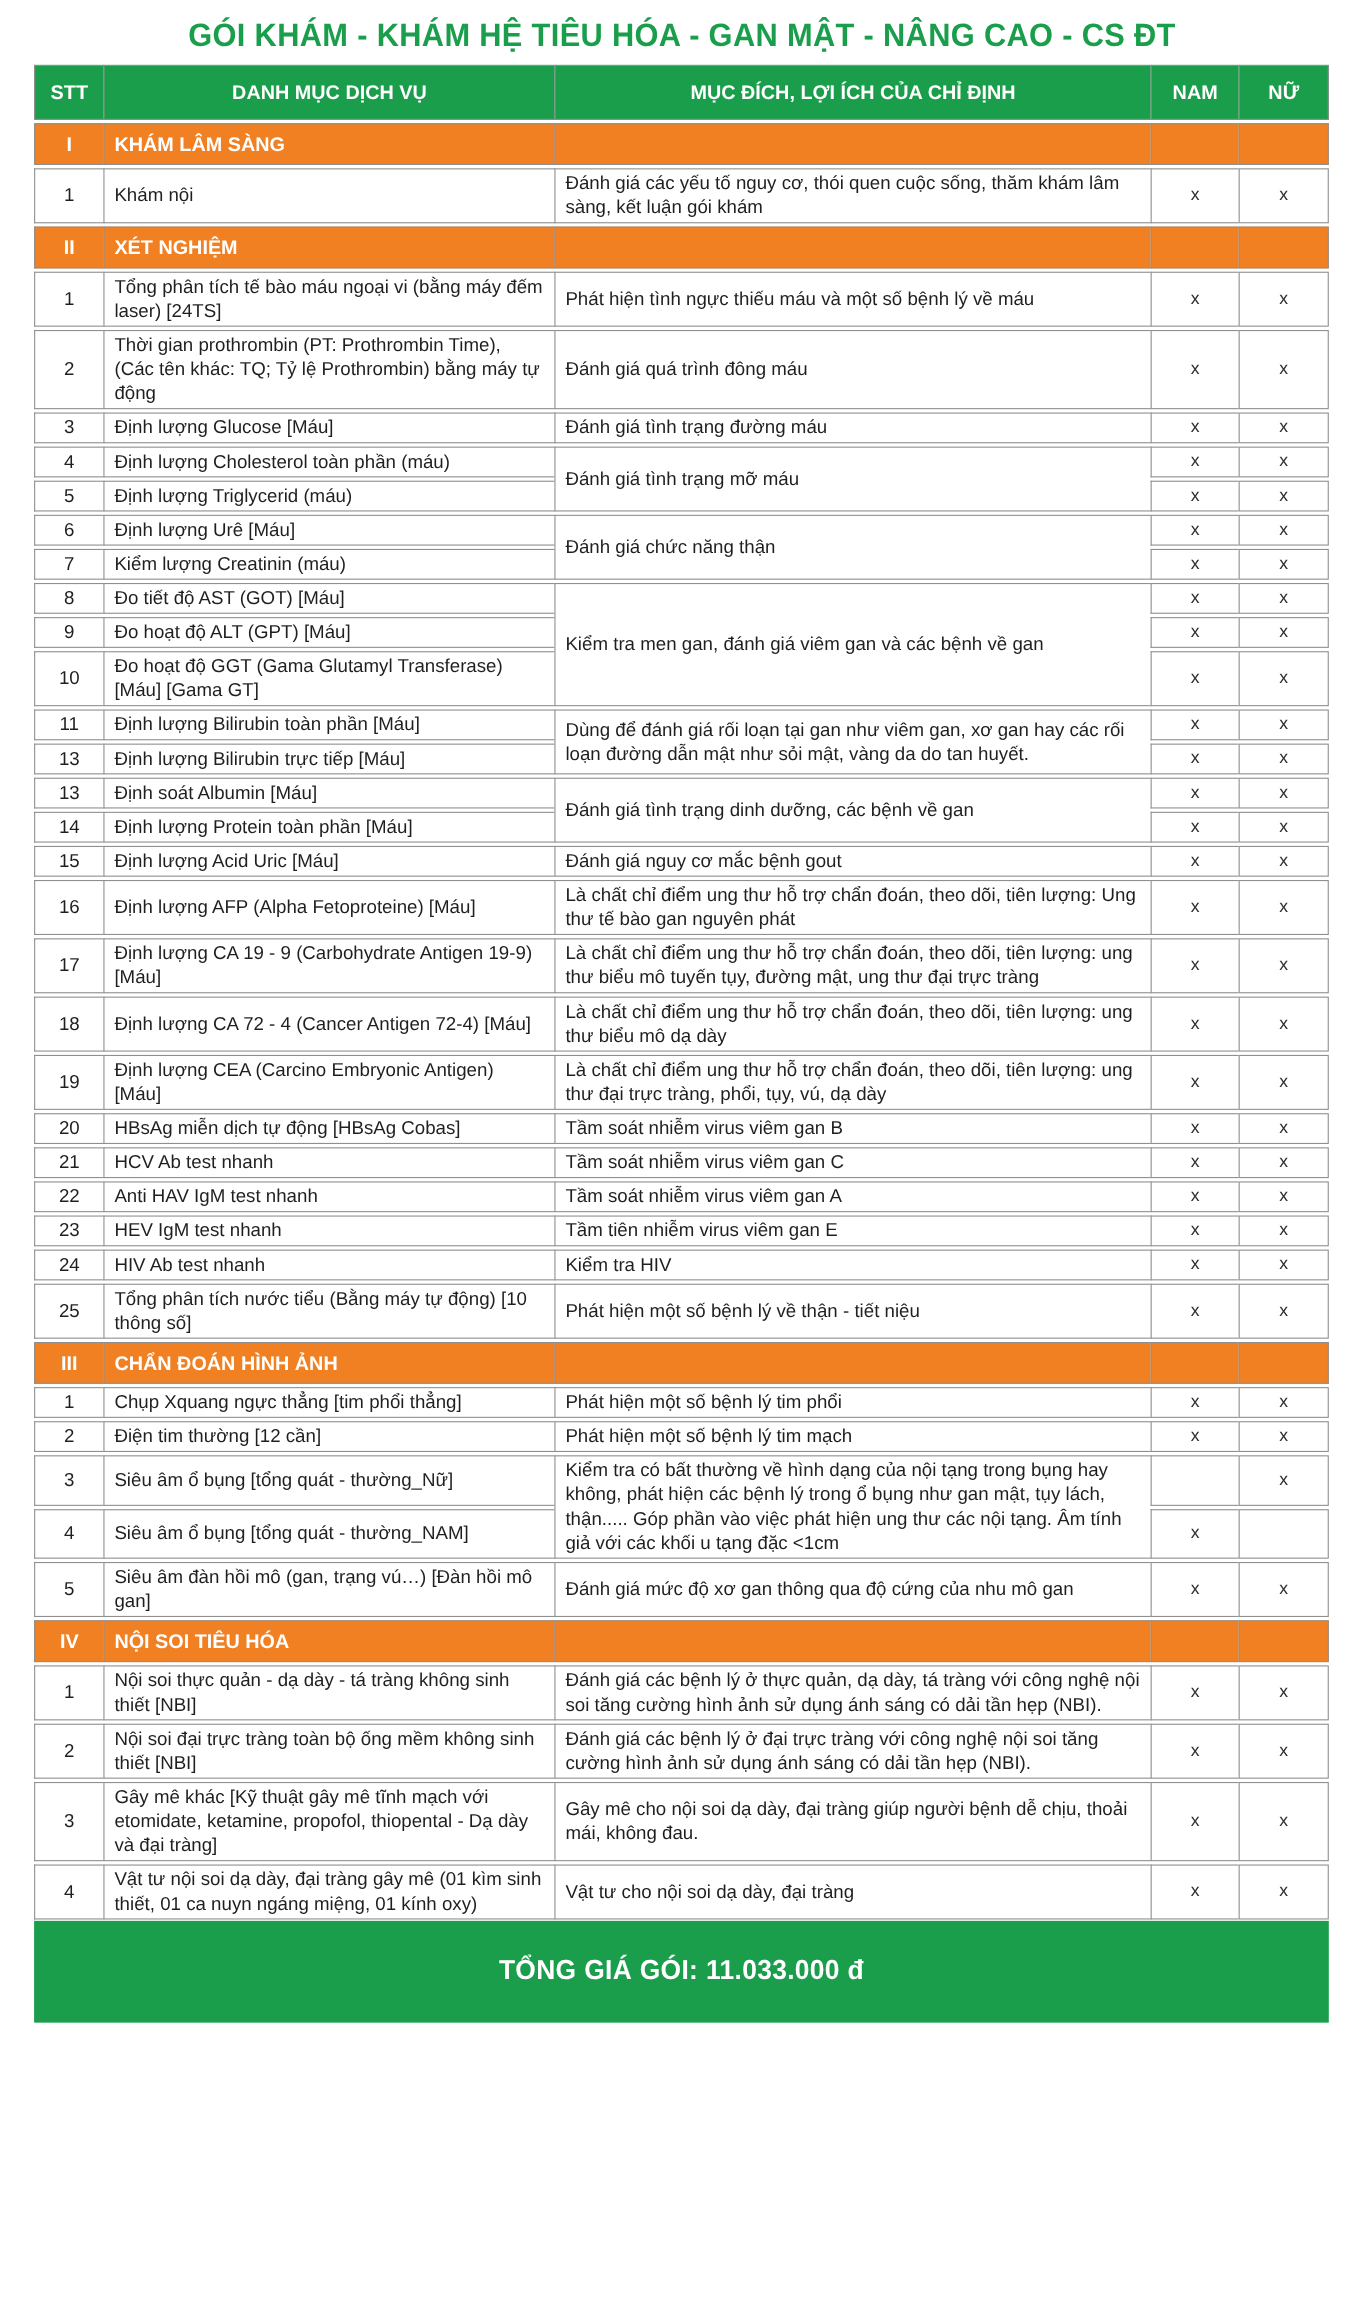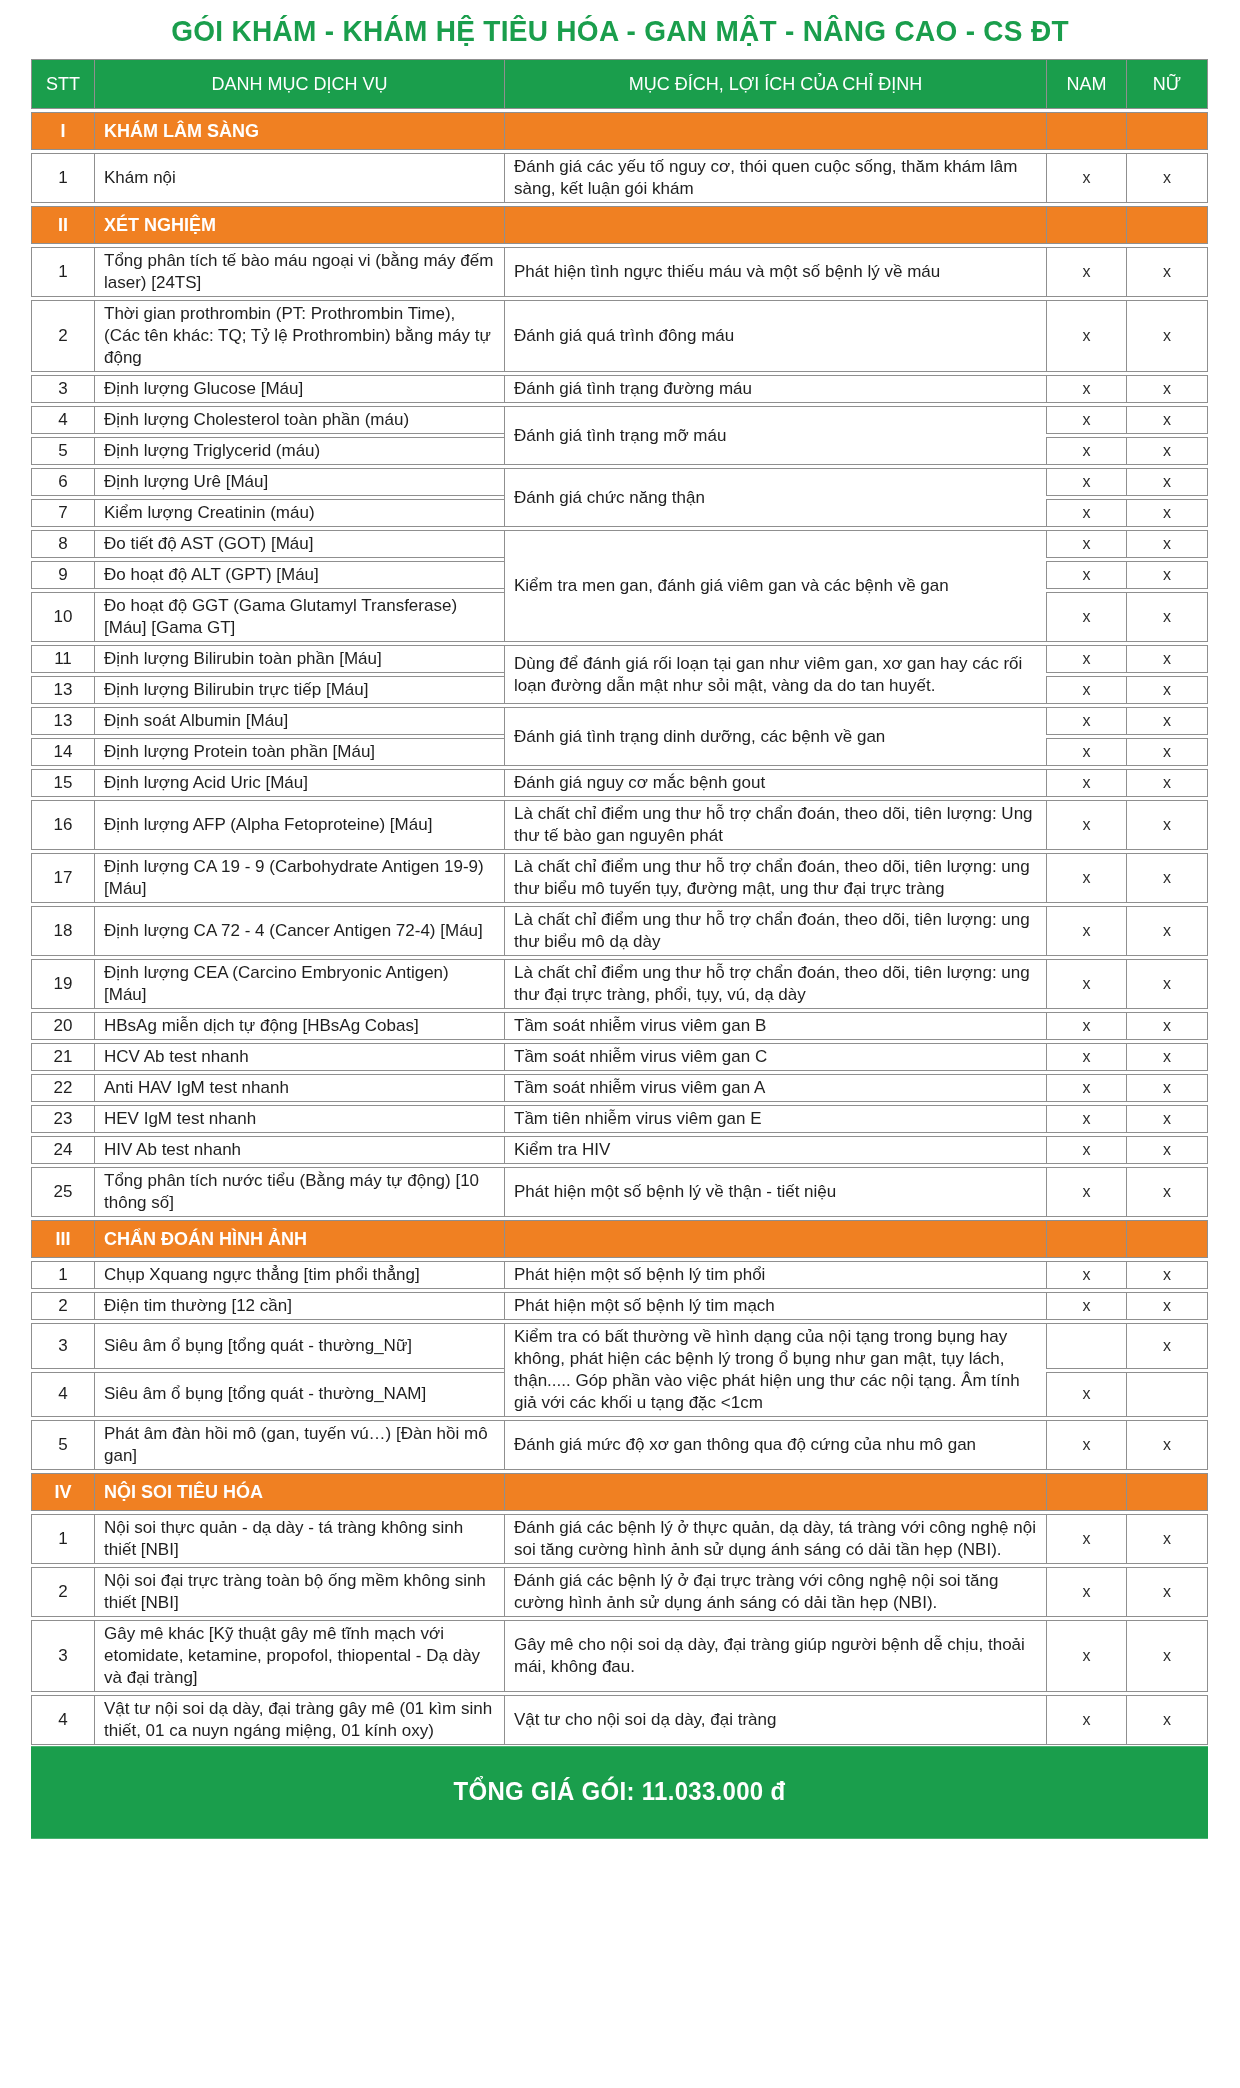--- a/index.html
+++ b/index.html
@@ -45,21 +45,21 @@
     padding:2px 9px;
     vertical-align:middle;
     font-size:17px;
     line-height:22px;
     overflow:hidden;
   }
   th:last-child,td.last{border-right:1px solid var(--bgray);}
   thead th{
     background:var(--green);
     color:#fff;
-    font-weight:normal;
+    font-weight:bold;
     text-align:center;
     padding:13px 4px;
     font-size:18px;
   }
   tr.section-row td{
     background:var(--orange);
     color:#fff;
     font-weight:bold;
     font-size:18px;
     padding:7px 9px;
@@ -326,21 +326,21 @@
           <td class="c-mark last">x</td>
         </tr>
         <tr class="service-row">
           <td class="c-stt">4</td>
           <td class="c-service">Siêu âm ổ bụng [tổng quát - thường_NAM]</td>
           <td class="c-mark">x</td>
           <td class="c-mark last"></td>
         </tr>
         <tr class="service-row">
           <td class="c-stt">5</td>
-          <td class="c-service">Phát âm đàn hồi mô (gan, tuyến vú…) [Đàn hồi mô gan]</td>
+          <td class="c-service">Siêu âm đàn hồi mô (gan, trạng vú…) [Đàn hồi mô gan]</td>
           <td class="c-purpose">Đánh giá mức độ xơ gan thông qua độ cứng của nhu mô gan</td>
           <td class="c-mark">x</td>
           <td class="c-mark last">x</td>
         </tr>
         <tr class="section-row">
           <td class="c-stt">IV</td>
           <td class="c-service">NỘI SOI TIÊU HÓA</td>
           <td class="c-purpose"></td>
           <td class="c-mark"></td>
           <td class="c-mark last"></td>

